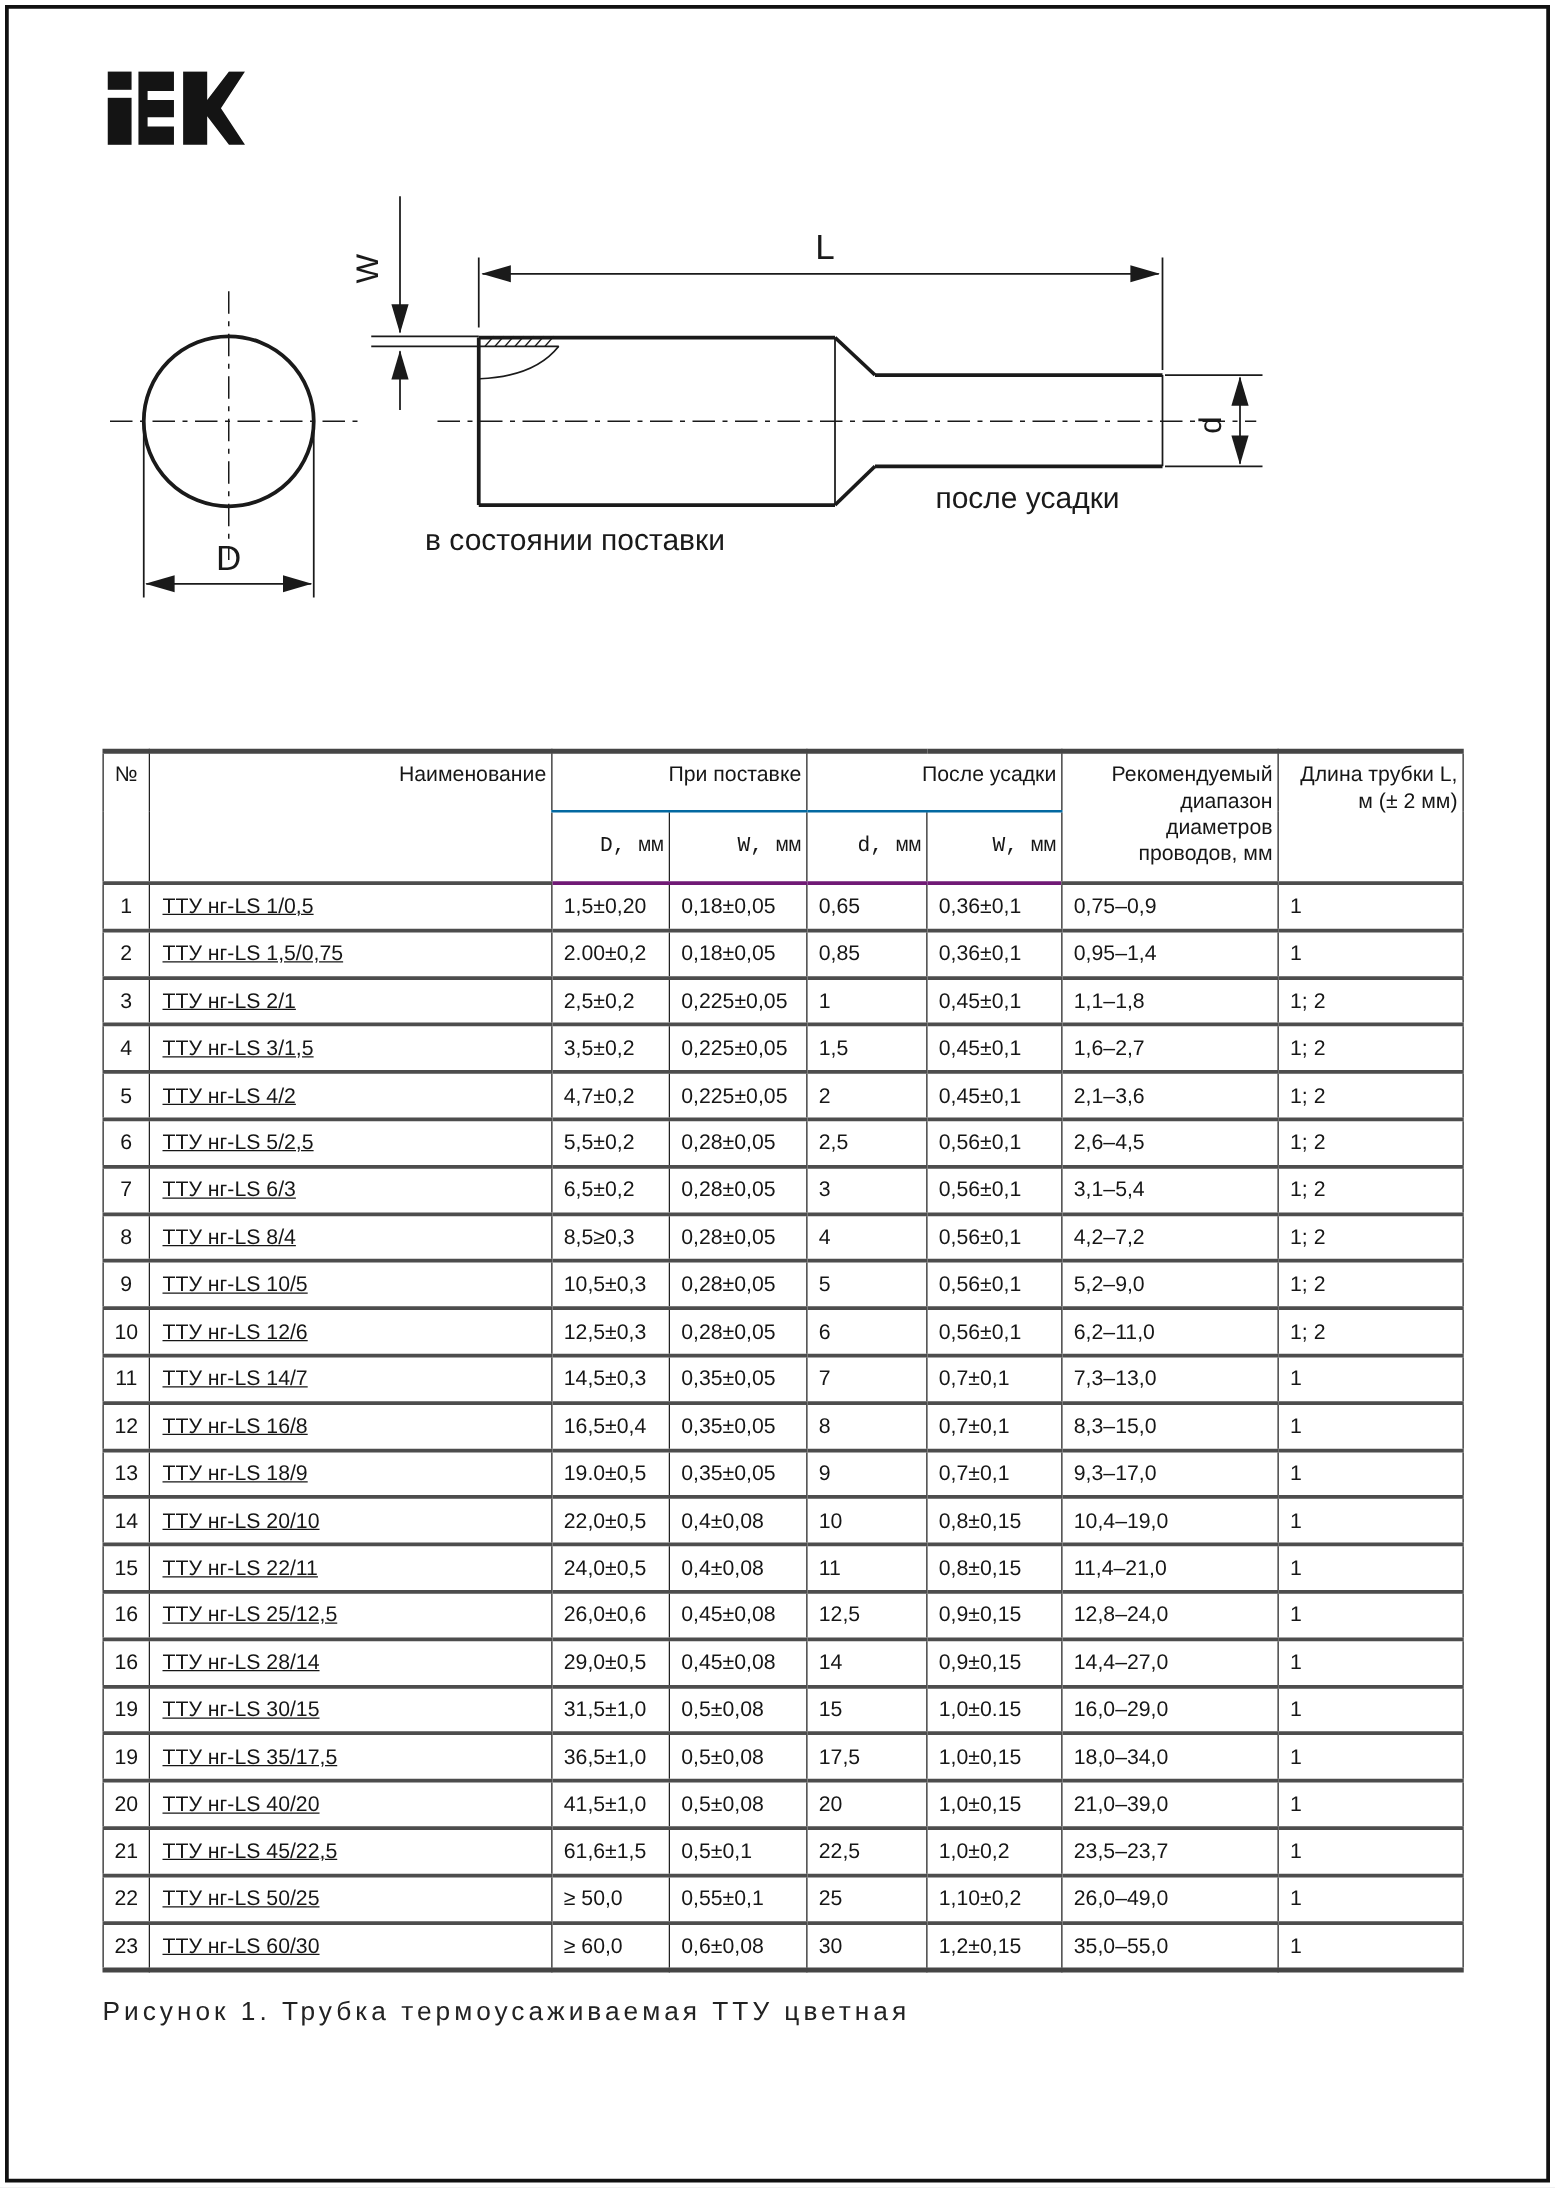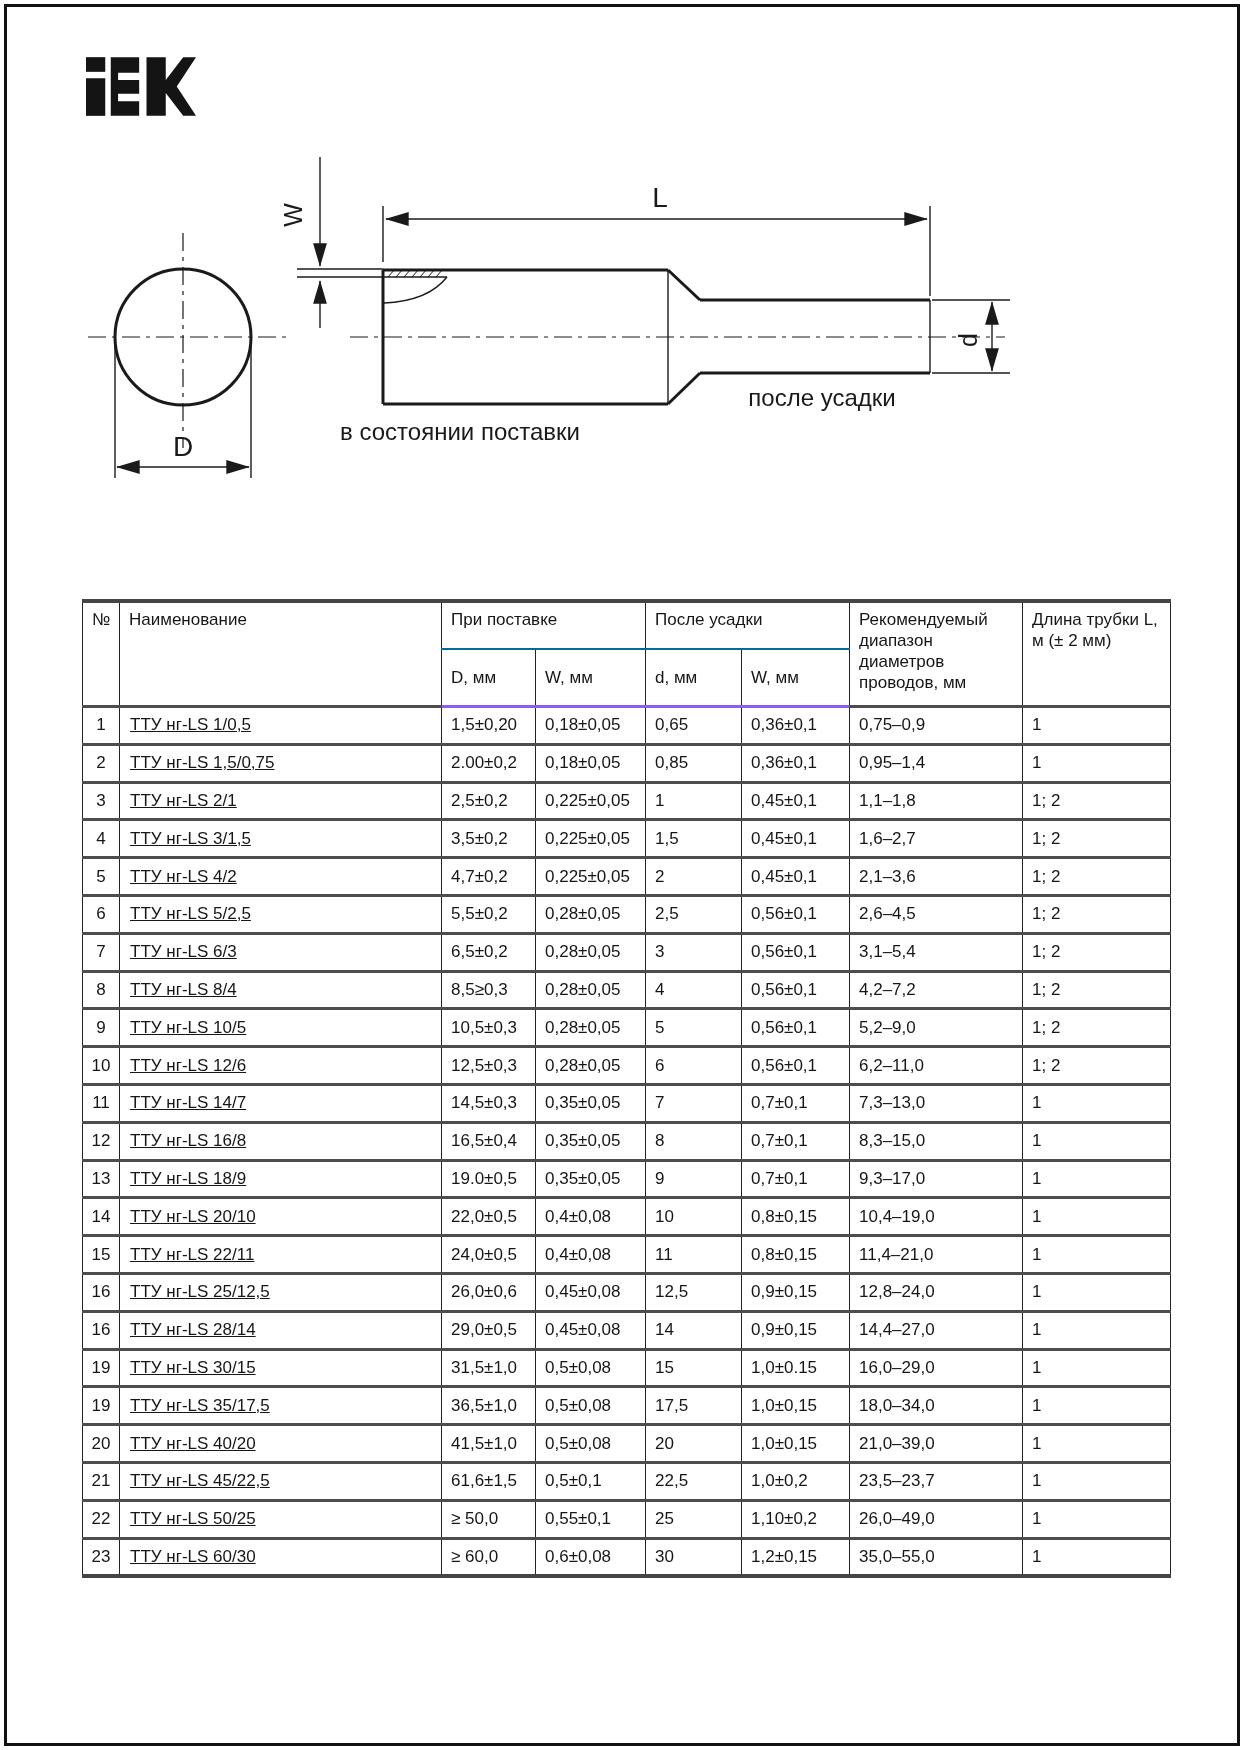--- a/index.html
+++ b/index.html
@@ -13,23 +13,23 @@
   .thick{stroke:#1a1a1a;stroke-width:3;fill:none;}
   .cline{stroke:#1a1a1a;stroke-width:1.2;fill:none;stroke-dasharray:18 6 4 6;}
   .dim{stroke:#1a1a1a;stroke-width:1.4;fill:none;}
 
   .spec{position:absolute;left:82px;top:599px;}
   table{border-collapse:collapse;table-layout:fixed;width:1088px;
         font-size:17px;color:#161616;}
   th,td{border-left:1.5px solid #222;border-right:1.5px solid #222;
         font-weight:normal;overflow:hidden;}
   table{border-top:4px solid #454545;border-bottom:4px solid #454545;}
-  thead th{vertical-align:top;text-align:left;padding:6px 4px 0 9px;line-height:1.24;}
+  thead th{vertical-align:top;text-align:right;padding:6px 4px 0 9px;line-height:1.24;}
   th.grp{border-bottom:2px solid #0369a1;height:39px;}
-  th.sub{border-bottom:3px solid #8b5cf6;height:38px;padding-top:17px;}
+  th.sub{border-bottom:3px solid #701a75;height:38px;padding-top:17px;font-family:Liberation Mono, monospace;}
   th.span2{border-bottom:3px solid #4d4d4d;}
   th.c-num{text-align:center;padding-left:2px;padding-right:2px;}
   tbody td{border-bottom:3px solid #4d4d4d;height:34.8px;vertical-align:middle;
            padding:0 4px 0 9px;white-space:nowrap;}
   tbody td:first-child{text-align:center;padding:0 2px;}
   tbody td:nth-child(2){padding-left:10px;text-decoration:underline;}
   .caption{position:absolute;left:82px;top:1598px;font-size:21px;letter-spacing:3.2px;
            color:#222;white-space:nowrap;}
 </style>
 </head>
@@ -363,13 +363,14 @@
             <td>0,6±0,08</td>
             <td>30</td>
             <td>1,2±0,15</td>
             <td>35,0–55,0</td>
             <td>1</td>
           </tr>
         </tbody>
     </table>
   </div>
 
+  <div class="caption">Рисунок 1. Трубка термоусаживаемая ТТУ цветная</div>
 </div>
 
 </body></html>

